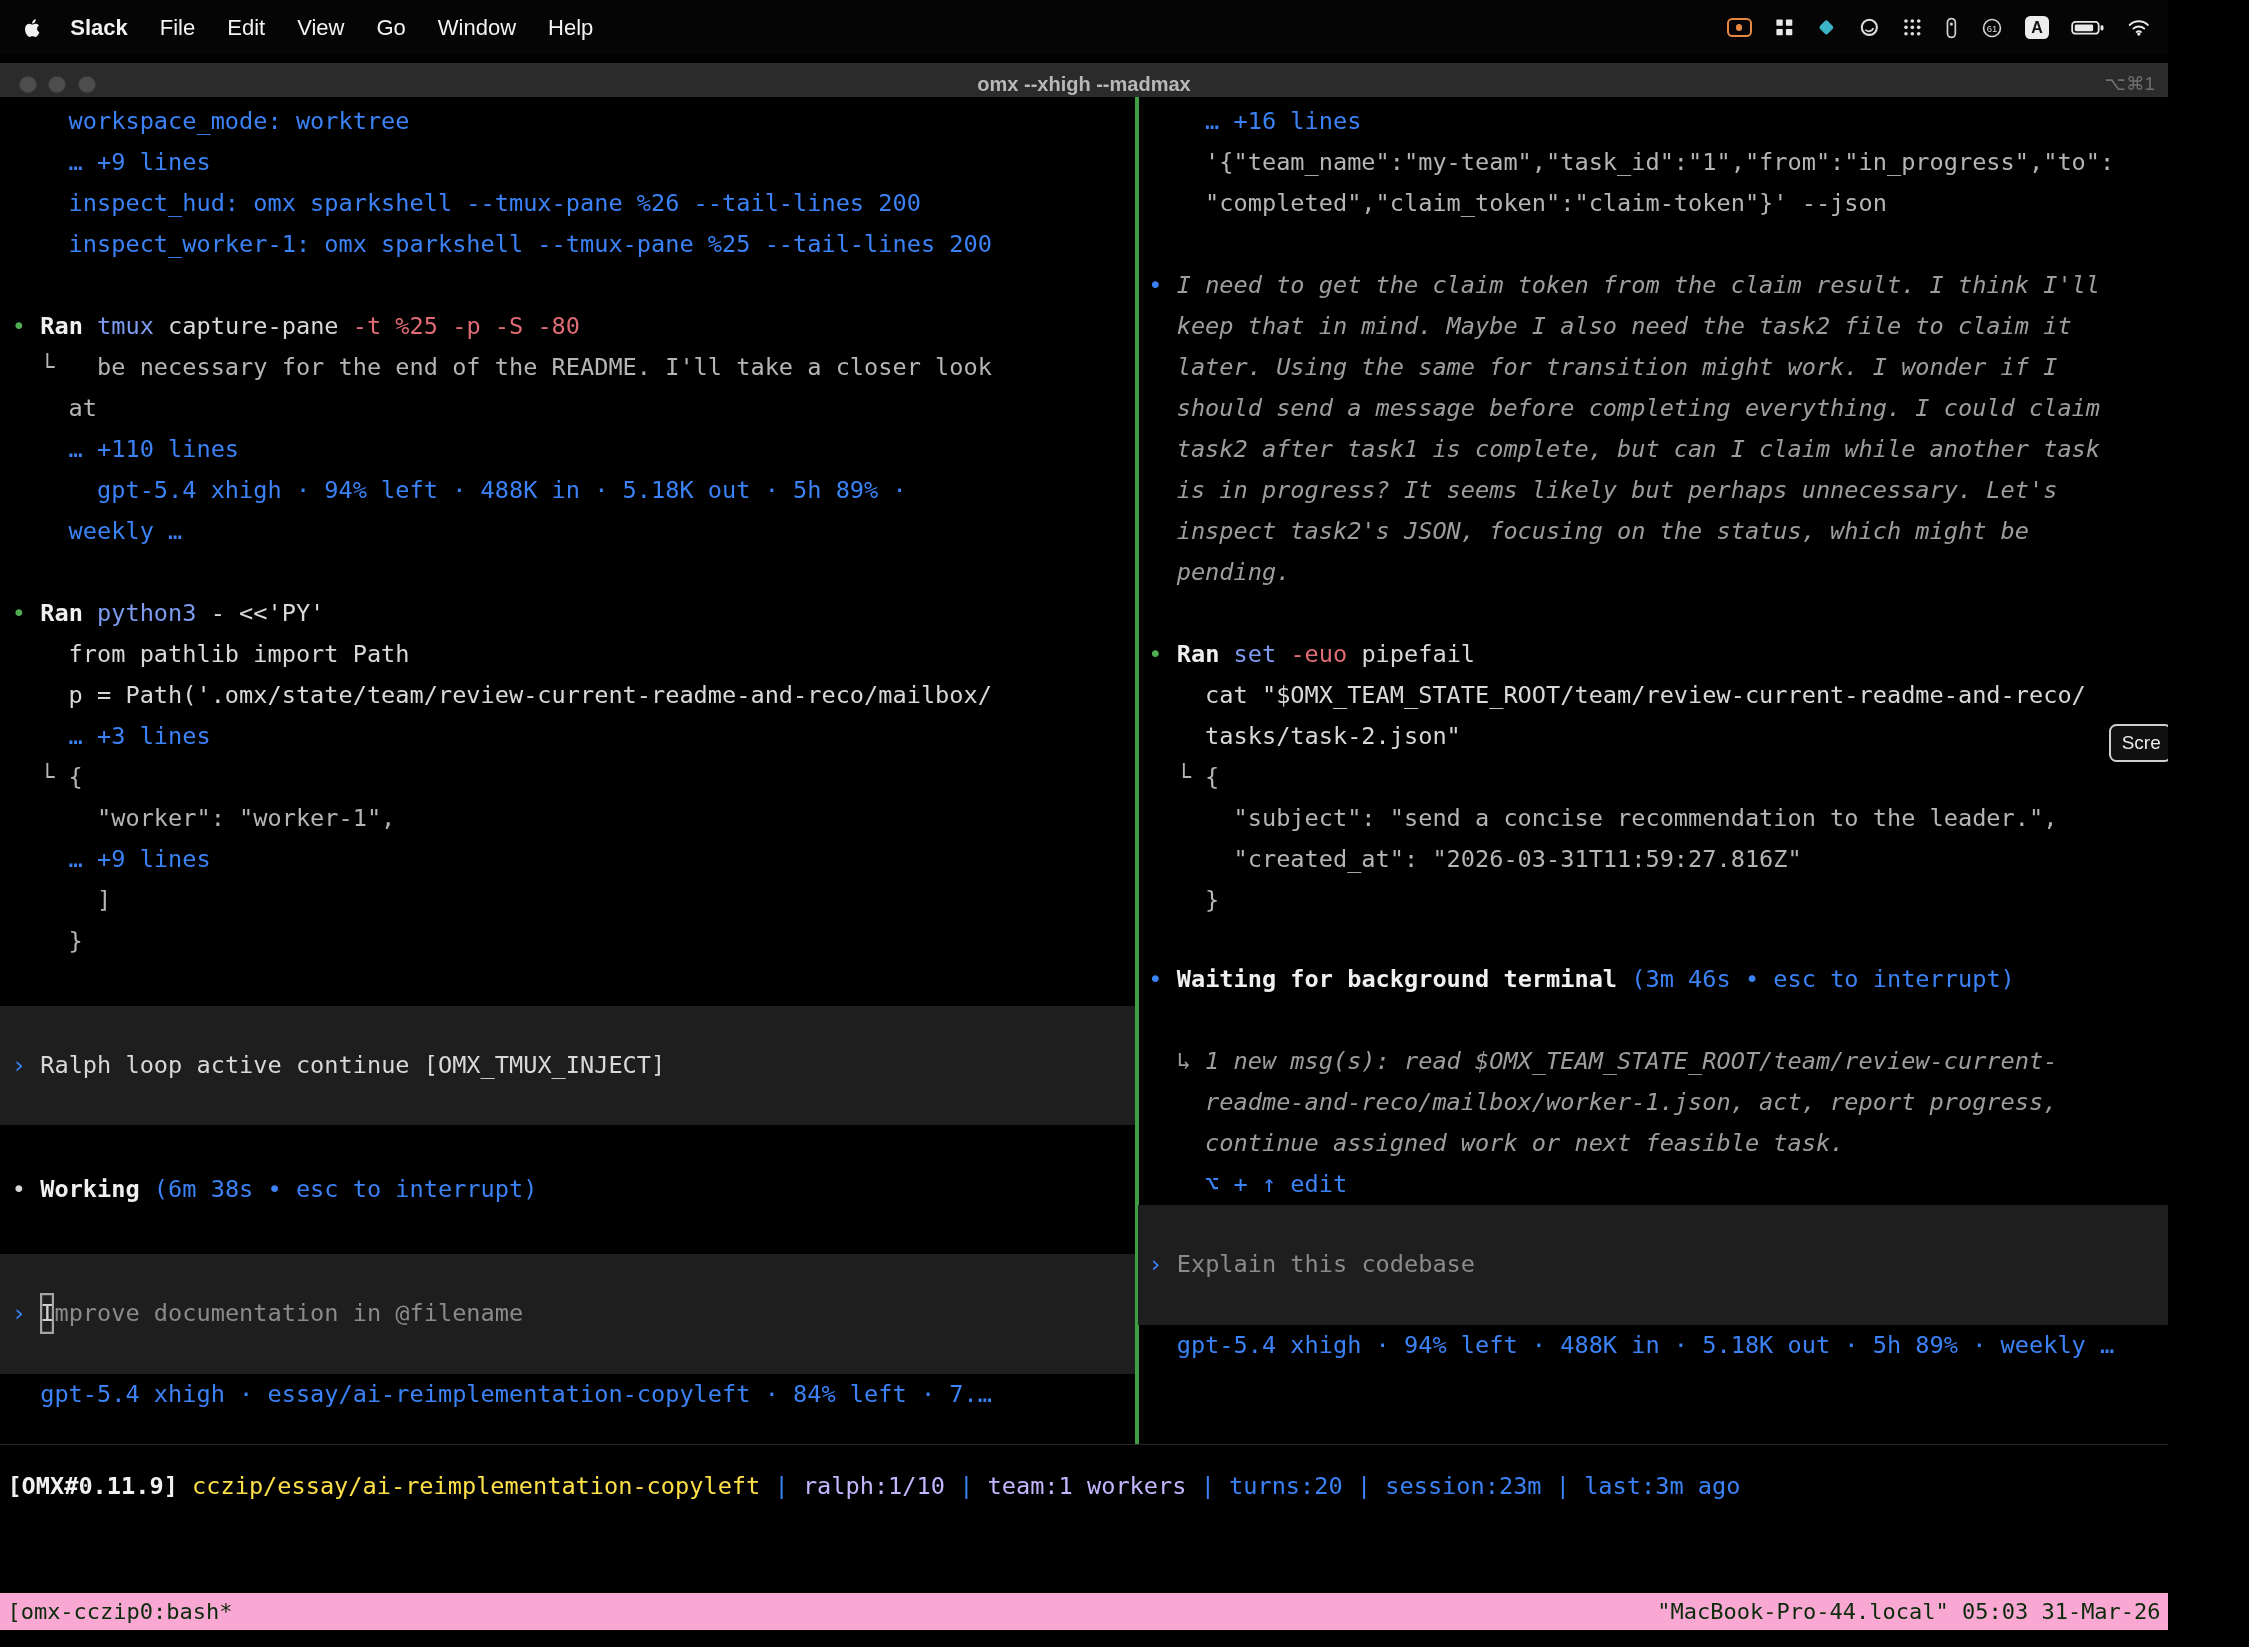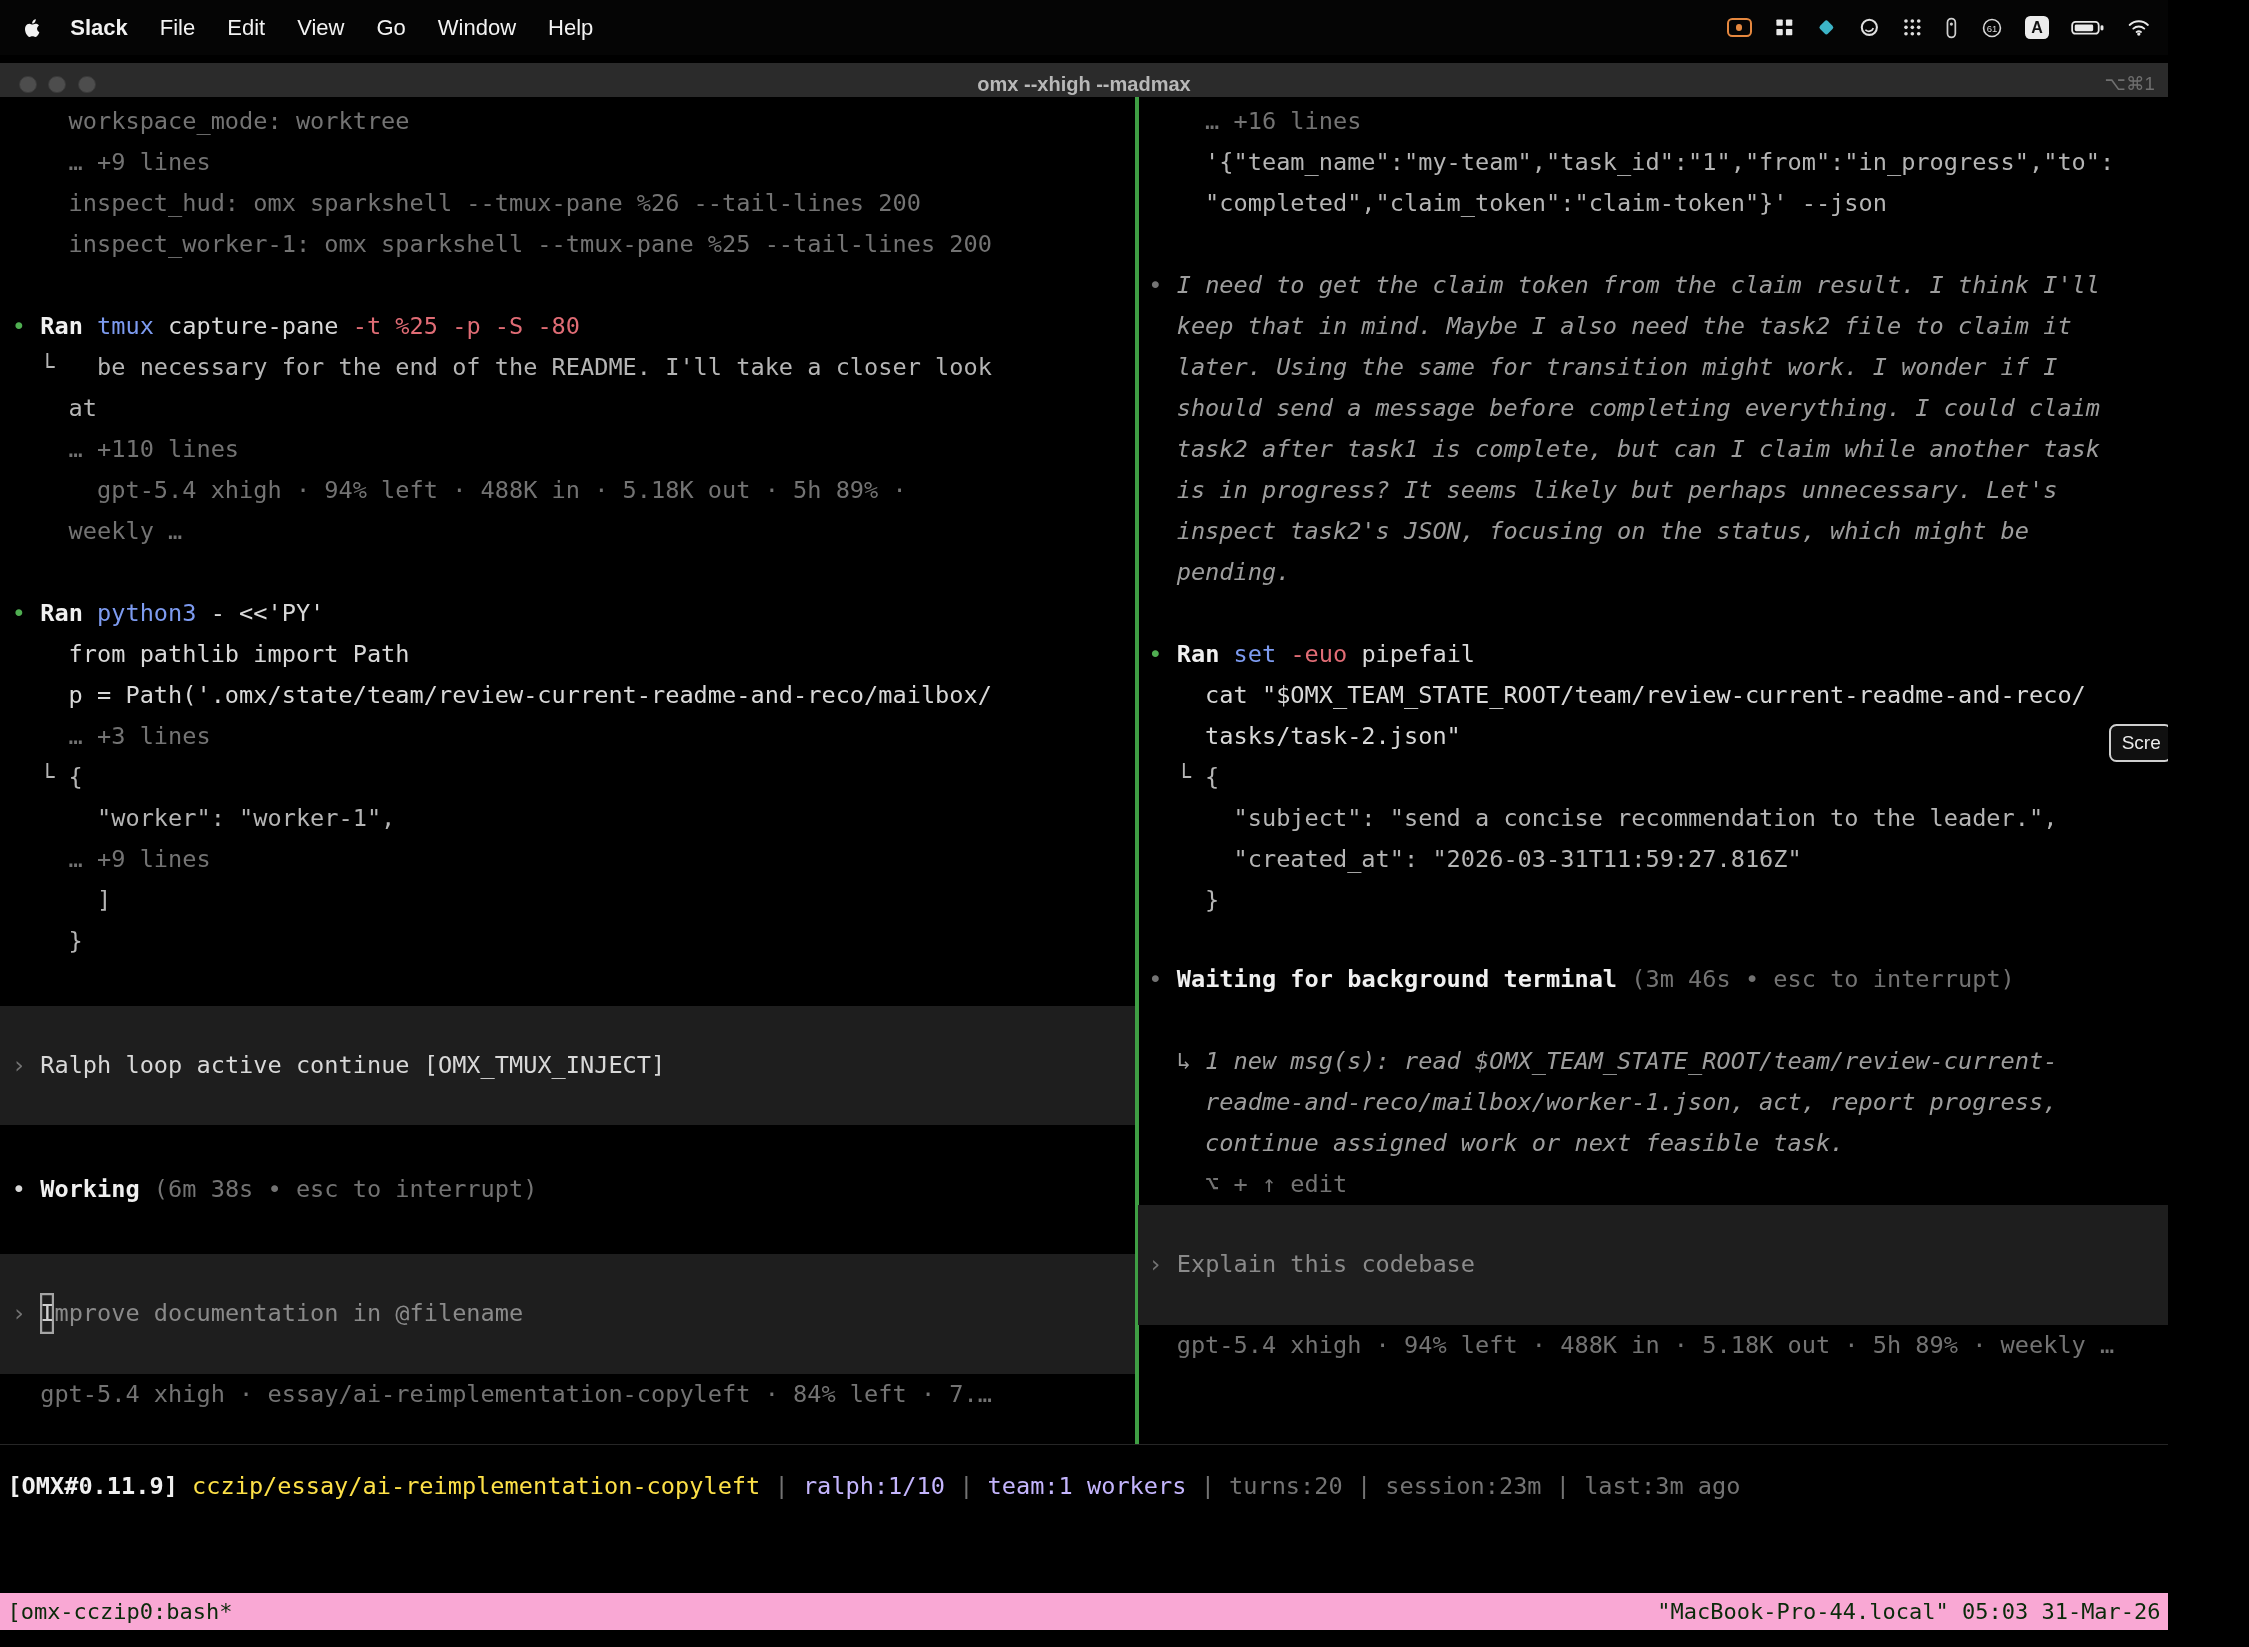--- a/index.html
+++ b/index.html
@@ -41,21 +41,21 @@
   .pane.left  { left:0; width:1135px; }
   .pane.right { left:1138px; right:0; }
   .divider { position:absolute; left:1135px; top:0; width:3.7px; height:100%; background:#3f9e44; }
 
   .lines { width:100%; }
   .pane.left  .lines { padding-left:11.8px; }
   .pane.right .lines { padding-left:10.3px; }
   .tl { height:41px; line-height:41px; font-size:23.6px; white-space:pre; overflow:hidden; color:#b5b5b5; }
 
   .seg-g  { color:#b5b5b5; }
-  .seg-d  { color:#737373; }
+  .seg-d  { color:#3b82f6; }
   .seg-lt { color:#d8d8d8; }
   .seg-w  { color:#f0f0f0; font-weight:bold; }
   .seg-b  { color:#7d9bf0; }
   .seg-r  { color:#e06c75; }
   .seg-gn { color:#4fae51; }
   .seg-i  { color:#9d9d9d; font-style:italic; }
   .seg-ph { color:#8a8a8a; }
   .seg-bl { color:#fde047; }
   .seg-gn2{ color:#c4b5fd; }
   .seg-cur{ display:inline-block; box-shadow:inset 0 0 0 2.2px #a5a5a5; color:#cfcfcf; }

